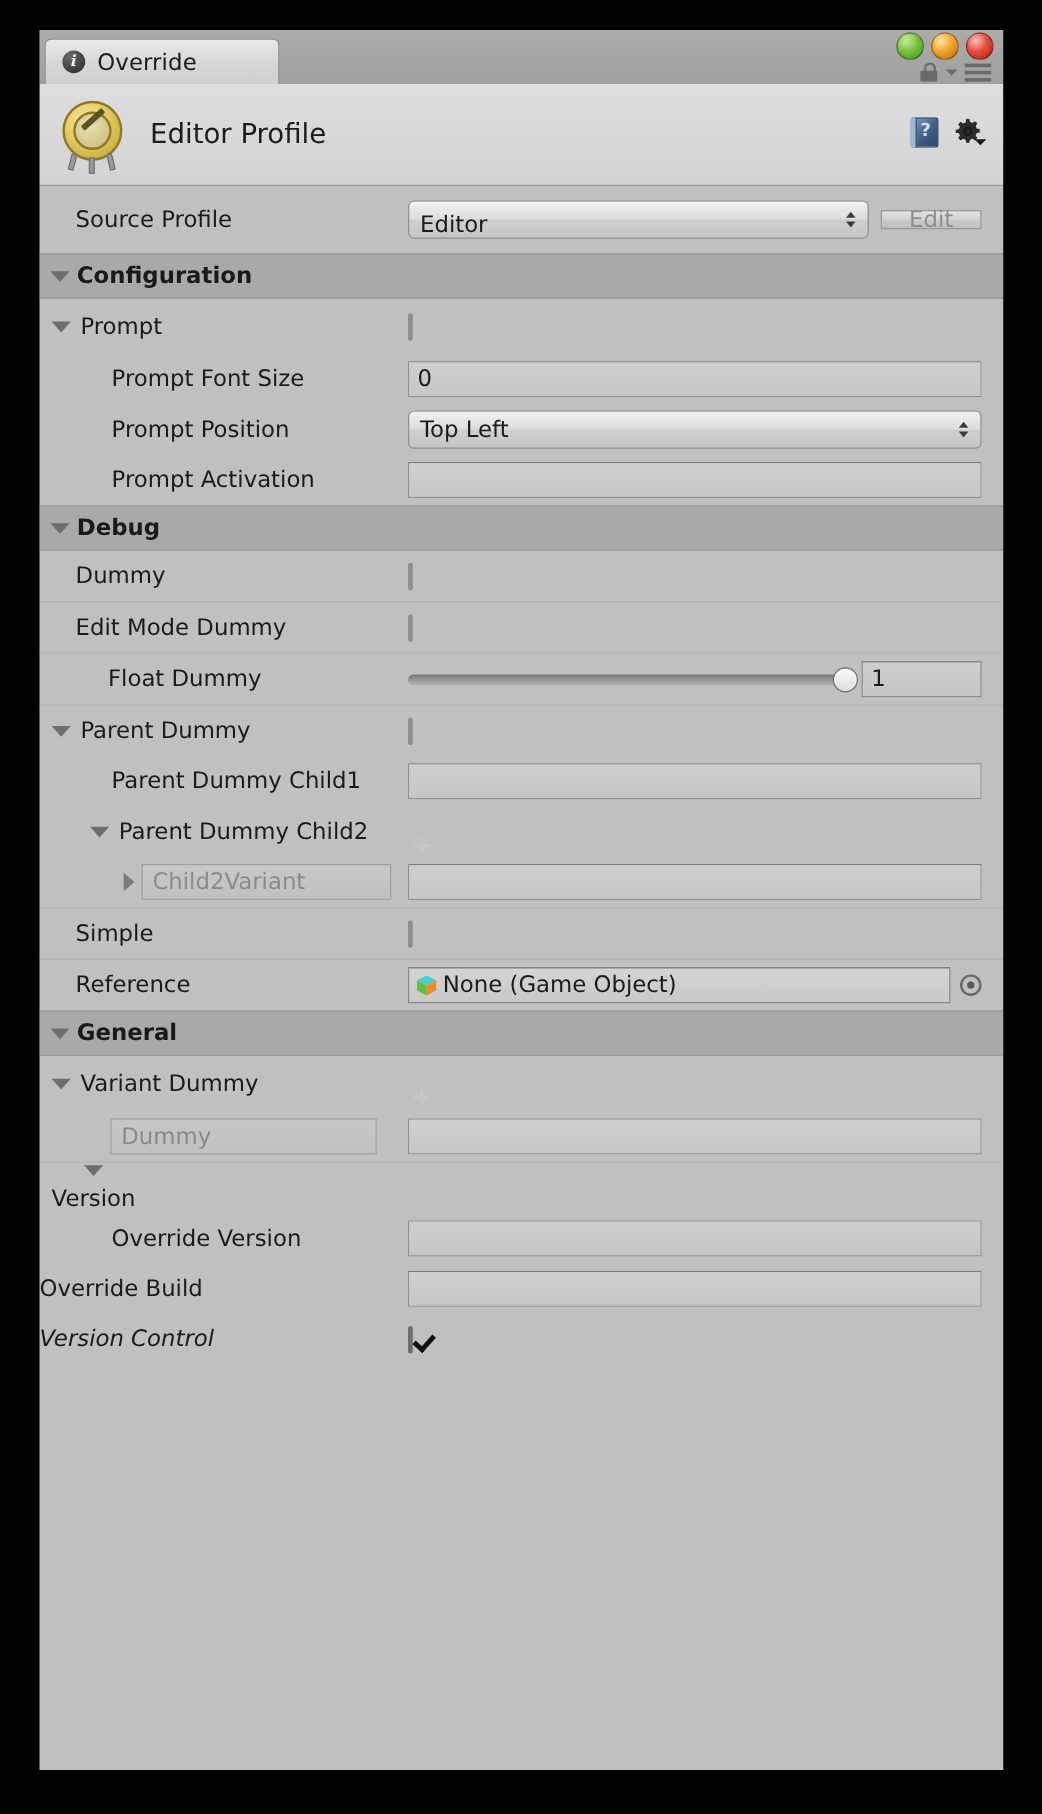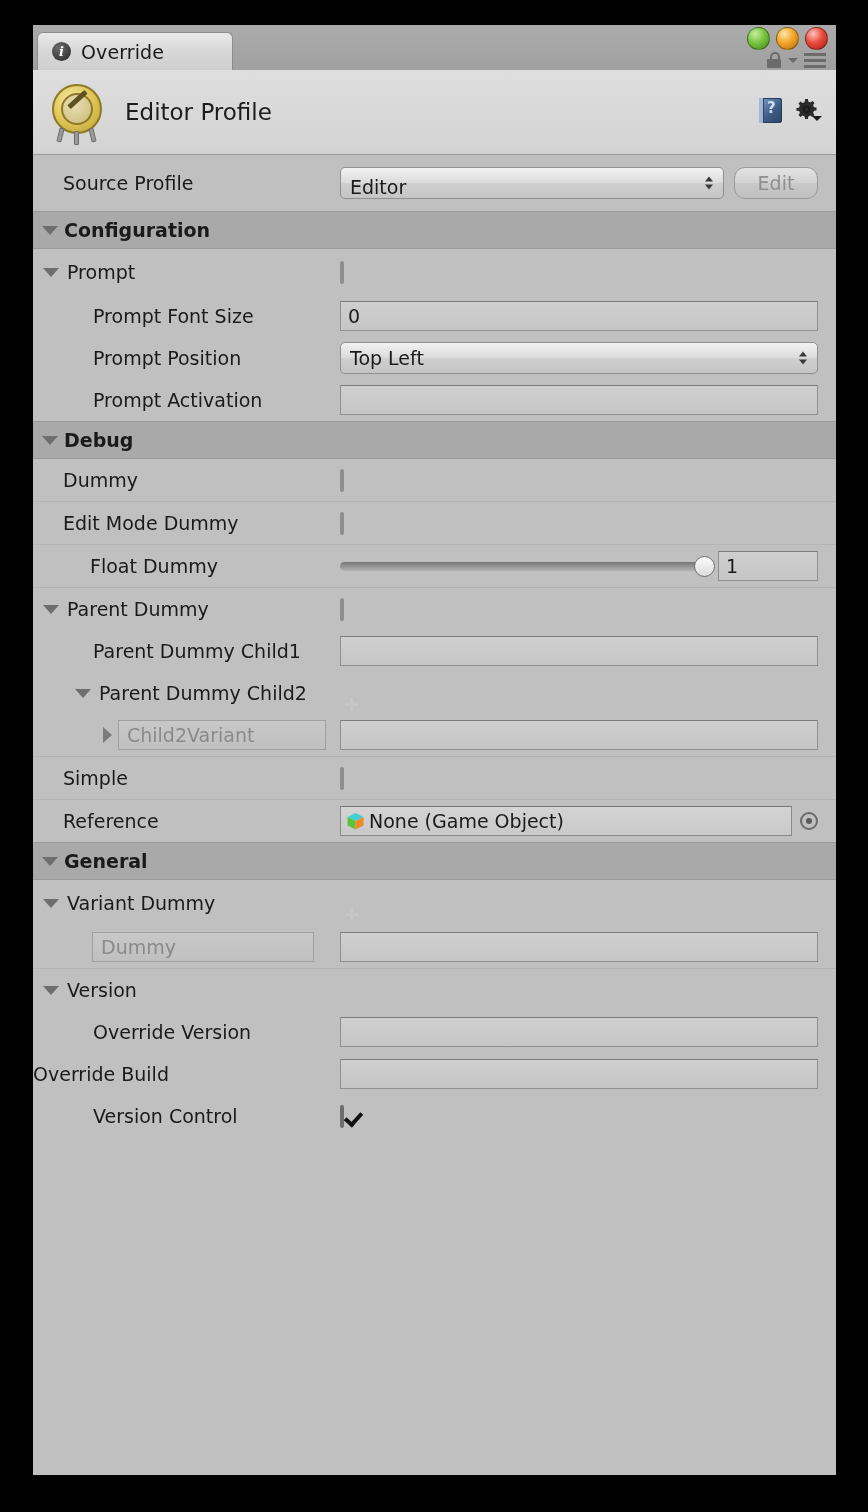--- a/index.html
+++ b/index.html
@@ -343,25 +343,25 @@
   .popup .arrows i {
     display: block;
     width: 0; height: 0;
     border-left: 4px solid transparent;
     border-right: 4px solid transparent;
   }
   .popup .arrows i.up { border-bottom: 5px solid #3a3a3a; }
   .popup .arrows i.dn { border-top: 5px solid #3a3a3a; }
 
   .btn {
-    height: 32px;
+    height: 16px;
     min-width: 84px;
     background: linear-gradient(to bottom, #e3e3e3 0%, #d2d2d2 50%, #c9c9c9 51%, #bfbfbf 100%);
     border: 1px solid #999;
-    border-radius: 11px;
+    border-radius: 1px;
     box-sizing: border-box;
     display: flex;
     align-items: center;
     justify-content: center;
     font-size: 19px;
     color: #8f8f8f;
   }
 
   .checkbox {
     width: 25px;
@@ -711,41 +711,41 @@
     </div>
 
     <div class="row" style="height:42px;">
       <span class="varname" style="margin-left:59px;">Dummy</span>
       <span class="fieldcol">
         <span class="textfield"></span>
       </span>
     </div>
 
     <div class="row sep" style="height:42px;">
-      <span class="grp" style="margin-left:10px;gap:8px;">
+      <span class="grp" style="margin-left:10px;gap:8px;flex-direction:column;">
         <span class="tri-down"></span>
         <span class="label">Version</span>
       </span>
     </div>
 
     <div class="row" style="height:40px;">
       <span class="label" style="margin-left:60px;">Override Version</span>
       <span class="fieldcol">
         <span class="textfield"></span>
       </span>
     </div>
 
     <div class="row" style="height:40px;">
       <span class="label" style="">Override Build</span>
       <span class="fieldcol">
         <span class="textfield"></span>
       </span>
     </div>
 
     <div class="row" style="height:42px;">
-      <span class="label" style="margin-left:60px;">Version Control</span>
+      <span class="label" style="font-style:italic;">Version Control</span>
       <span class="fieldcol">
         <span class="checkbox checked"></span>
       </span>
     </div>
 
   </div>
 </div>
 
 </body></html>

